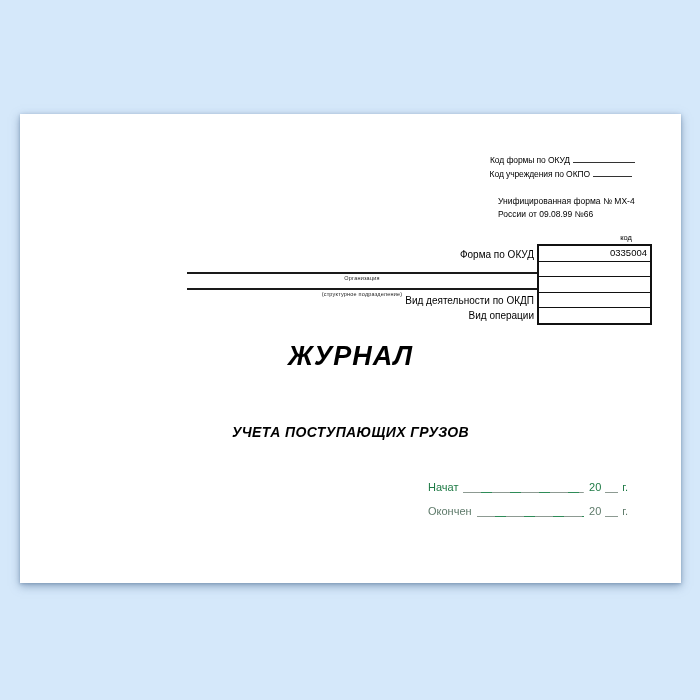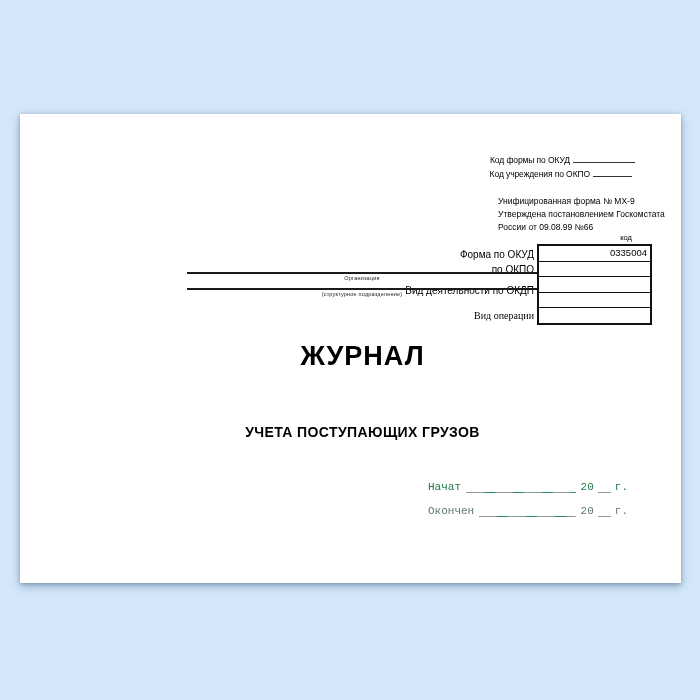--- a/index.html
+++ b/index.html
@@ -68,22 +68,22 @@
   .code-row-label{
     position:absolute;
     right:147px;
     width:250px;
     text-align:right;
     font-size:10px;
     white-space:nowrap;
   }
   .crl-1{top:135px;}
   .crl-2{top:150px;}
-  .crl-4{top:171px;}
-  .crl-5{top:196px;font-family:Liberation Serif, serif;}
+  .crl-4{top:181px;}
+  .crl-5{top:196px;}
   
   .org-area{
     position:absolute;
     left:167px;top:150px;
     width:350px;height:45px;
   }
   .org-rule{
     position:absolute;left:0;width:100%;
     border-top:2px solid #1a1a1a;
   }
@@ -94,22 +94,23 @@
     text-align:center;
     font-size:5.5px;
     color:#222;
     letter-spacing:0.2px;
   }
   .org-caption-1{top:11px;}
   .org-caption-2{top:27px;}
   
   .title-block{
     position:absolute;
-    left:12px;width:100%;
+    left:0;width:100%;
     text-align:center;
+    font-style:italic;
   }
   .title-main{
     top:227px;
     font-size:27px;
     font-weight:bold;
     letter-spacing:1px;
   }
   .title-sub{
     top:262px;
     font-size:14px;
@@ -117,21 +118,21 @@
     letter-spacing:0.4px;
     margin-top:48px;
   }
   
   .date-row{
     position:absolute;
     left:408px;
     width:200px;
     display:flex;
     align-items:flex-end;
-    font-family:Liberation Mono, monospace;
+    font-family:Liberation Sans, sans-serif;
     font-size:11px;
     white-space:nowrap;
   }
   .date-row-1{top:366px;color:#1e7a45;}
   .date-row-2{top:390px;color:#5e7a6a;}
   .date-main-blank{
     flex:1;
     height:12px;
     margin:0 5px;
     background:repeating-linear-gradient(90deg,#8d9a92 0 18px,#2e8b57 18px 29px) bottom / 100% 1.4px no-repeat;
@@ -149,29 +150,27 @@
 <div class="paper">
 
   <div class="hdr-line hdr-line-1">
     <span>Код формы по ОКУД</span><span class="blank blank-okud"></span>
   </div>
   <div class="hdr-line hdr-line-2">
     <span>Код учреждения по ОКПО</span><span class="blank blank-okpo"></span>
   </div>
 
   <div class="form-info">
-    <div>Унифицированная форма № МХ-9</div>
-    <div>Утверждена постановлением Госкомстата</div>
+    <div>Унифицированная форма № МХ-4</div>
     <div>России от 09.08.99 №66</div>
   </div>
 
   <div class="kod-label">код</div>
 
   <div class="code-row-label crl-1">Форма по ОКУД</div>
-  <div class="code-row-label crl-2">по ОКПО</div>
   <div class="code-row-label crl-4">Вид деятельности по ОКДП</div>
   <div class="code-row-label crl-5">Вид операции</div>
 
   <div class="codes-table">
     <div class="row">0335004</div>
     <div class="row"></div>
     <div class="row"></div>
     <div class="row"></div>
     <div class="row"></div>
   </div>

